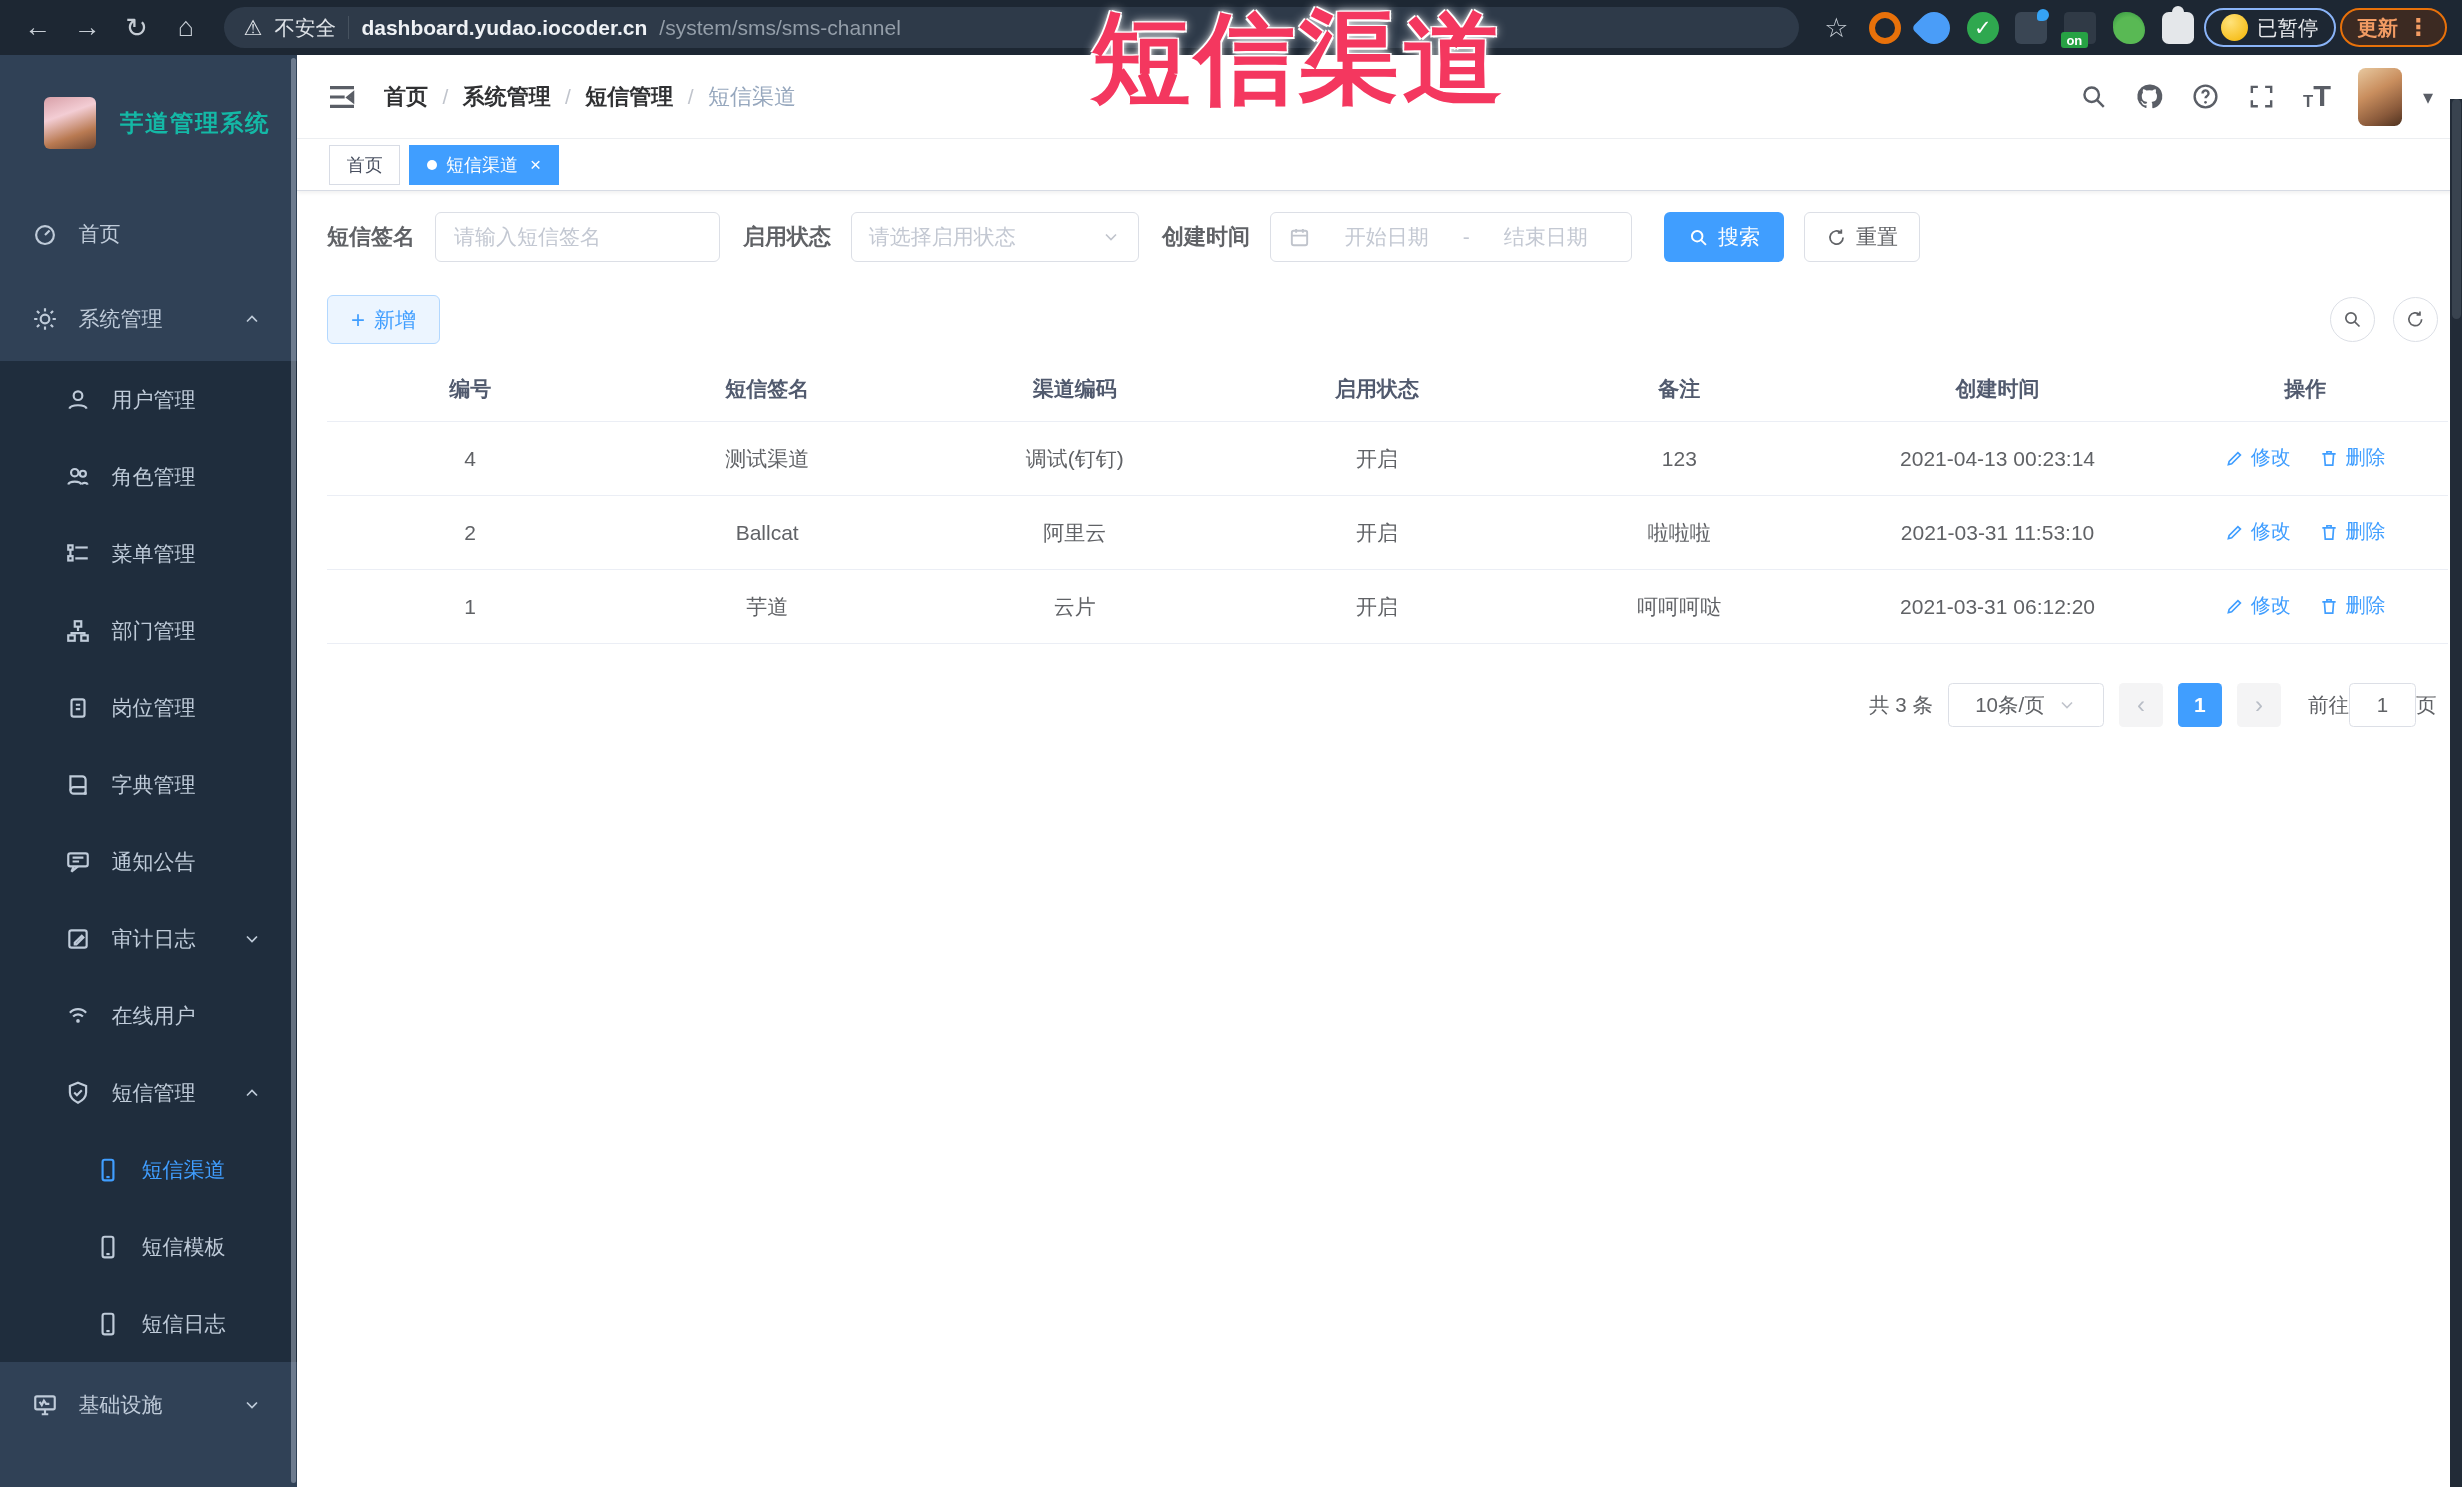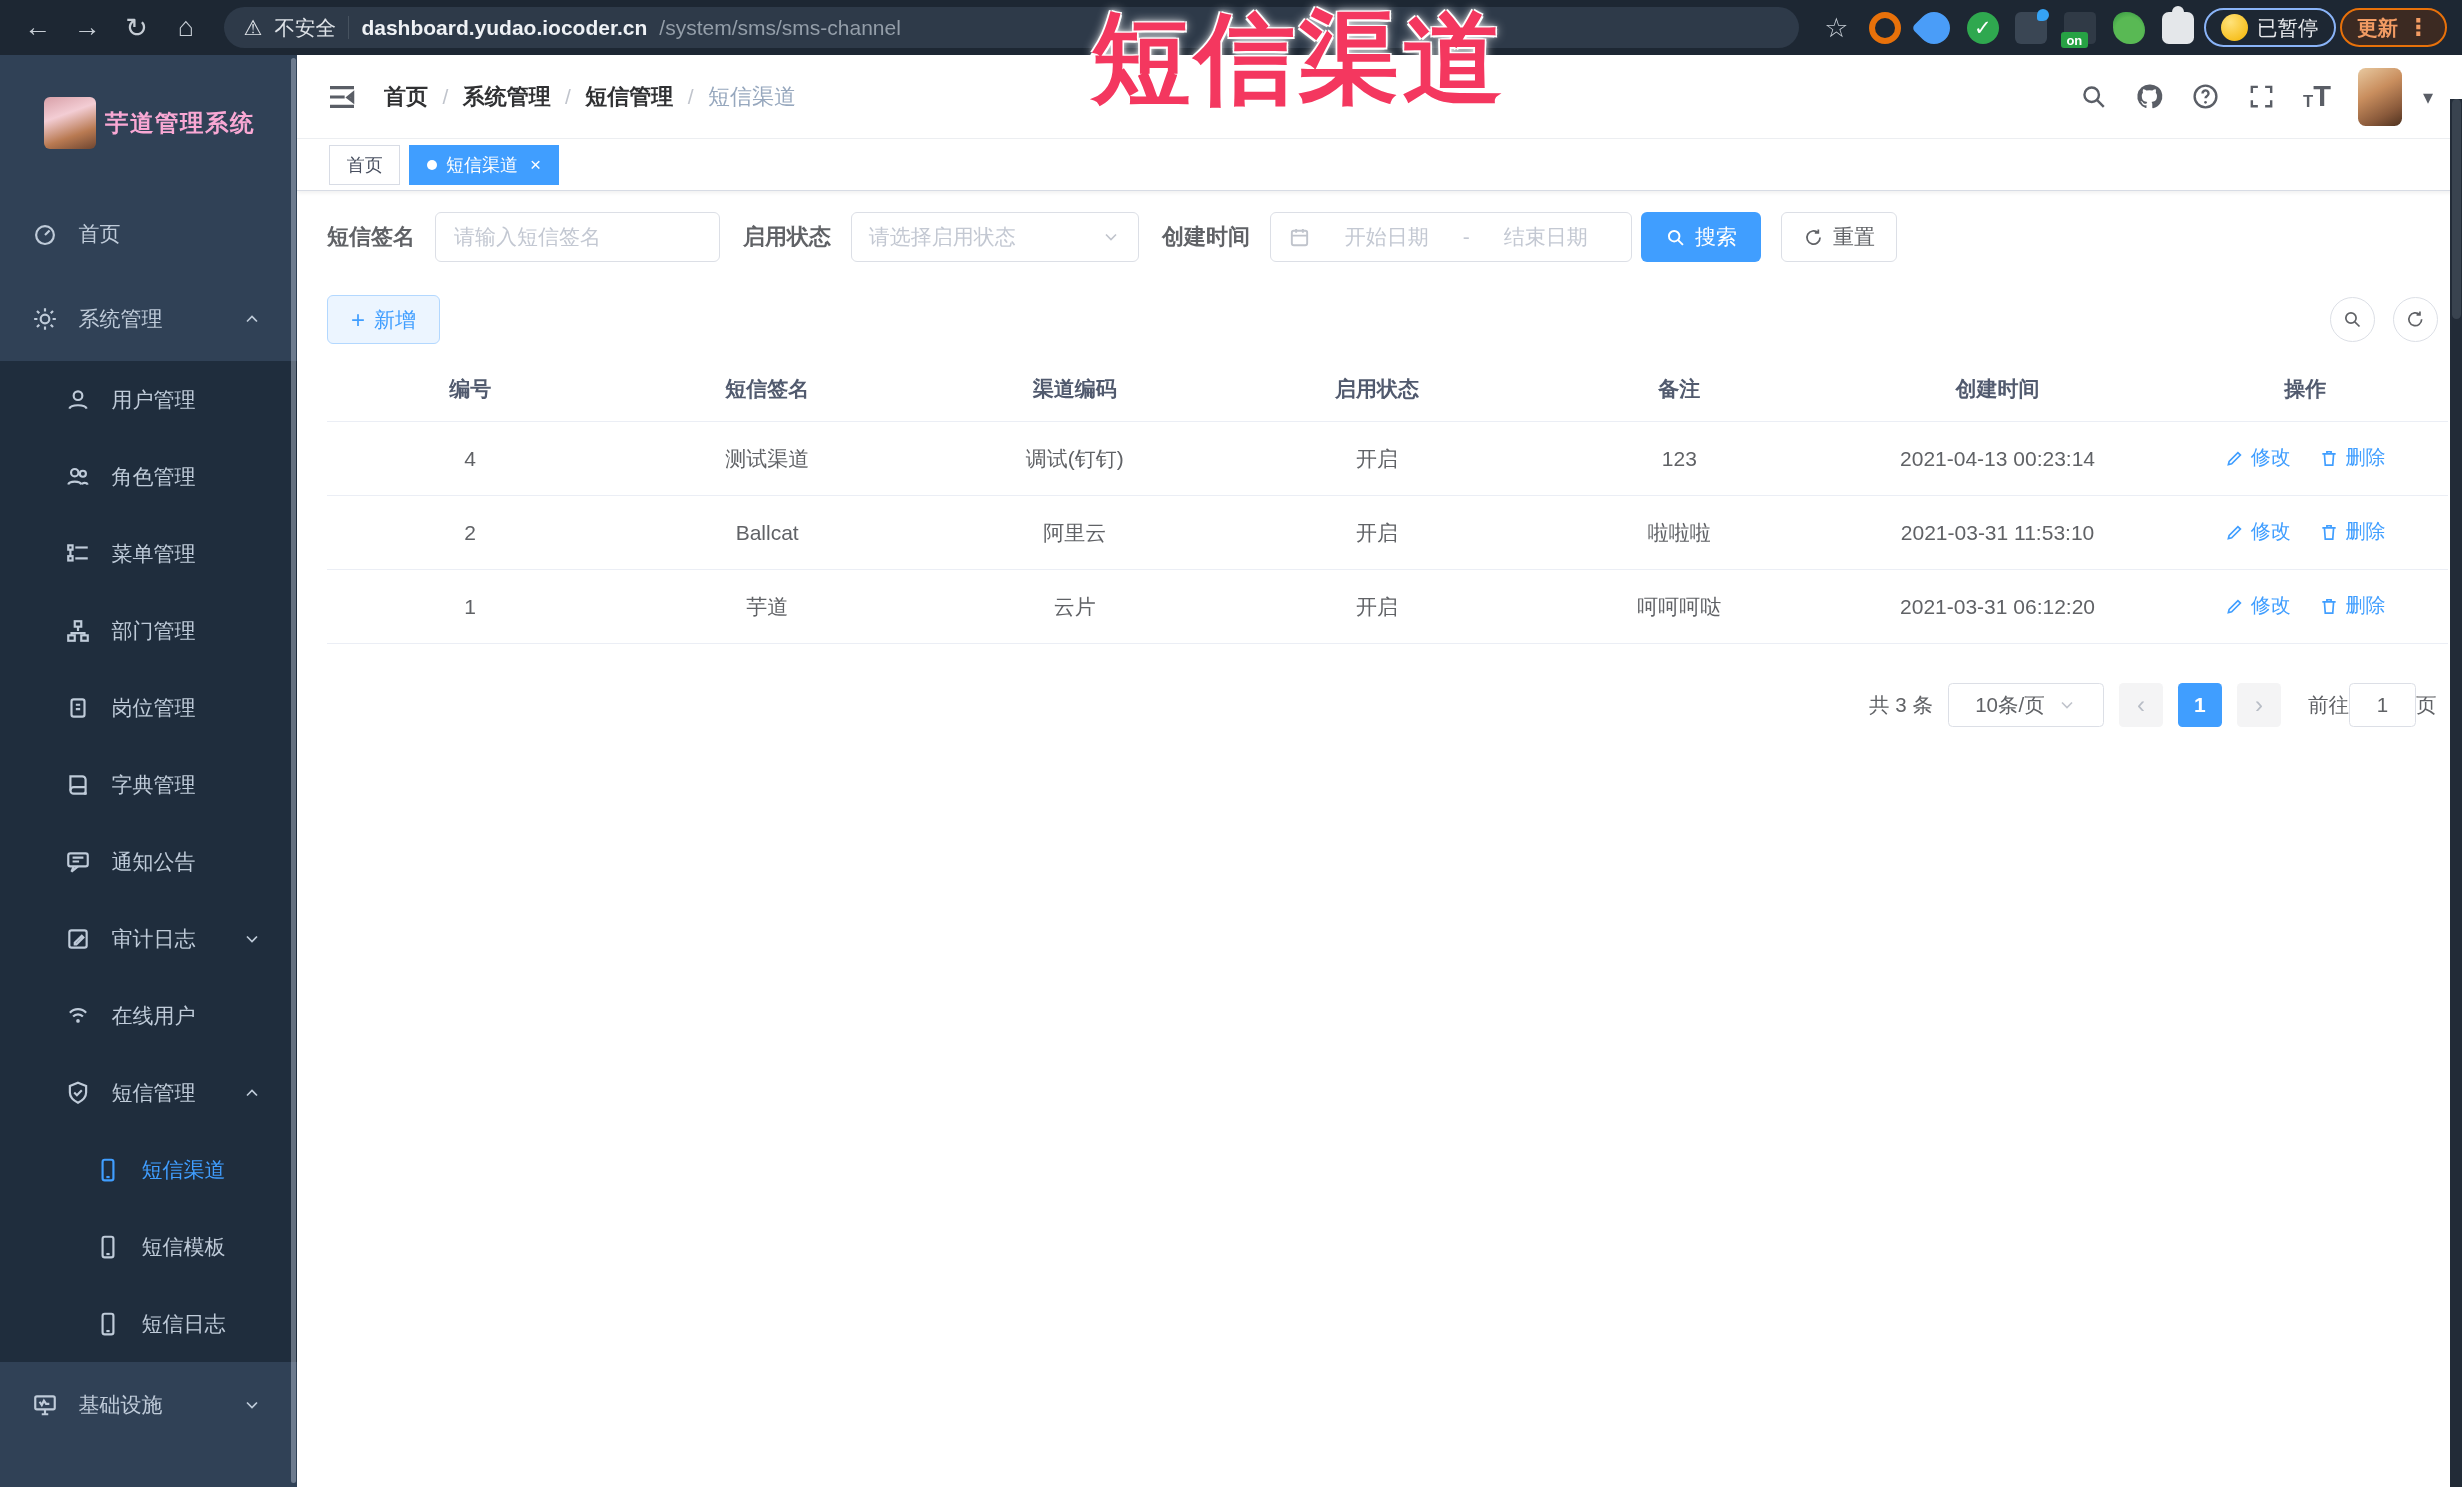--- a/index.html
+++ b/index.html
@@ -45,21 +45,21 @@
   
   .overlay-title{position:absolute;left:1091px;top:1.5px;z-index:70;font-size:100px;line-height:1.12;
     font-weight:700;letter-spacing:3.8px;color:#f4375f;
     text-shadow:0 0 4.5px #fff,0 0 10.6px #fff,1.5px 1.5px 0 #fff,-1.5px -1.5px 0 #fff,1.5px -1.5px 0 #fff,-1.5px 1.5px 0 #fff;}
 
   
   .sidebar{position:absolute;top:55px;left:0;bottom:0;width:297px;background:#304156;z-index:30;overflow:hidden;}
   .logo-row{height:136px;display:flex;align-items:center;padding-left:44px;}
   .logo-img{width:52px;height:52px;border-radius:6px;flex:none;
     background:linear-gradient(160deg,#d8a0a8 0%,#f3cdd4 35%,#b97a52 70%,#6e4530 100%);}
-  .logo-title{margin-left:9px;color:#f9a8d4;font-size:23.5px;font-weight:700;letter-spacing:1.5px;}
+  .logo-title{margin-left:24px;color:#14b8a6;font-size:23.5px;font-weight:700;letter-spacing:1.5px;}
   .side-item{display:flex;align-items:center;color:#bfcbd9;font-size:21px;cursor:pointer;}
   .lvl1{height:85px;padding:0 35px 0 32px;}
   .lvl2{height:77px;padding:0 35px 0 65px;}
   .lvl3{height:77px;padding:0 35px 0 95px;}
   .side-item svg{width:26px;height:26px;flex:none;}
   .slabel{margin-left:20.5px;white-space:nowrap;}
   .chev{margin-left:auto;}
   .chev svg{width:20px;height:20px;}
   .submenu{background:#1f2d3d;}
   .side-item.active{color:#409EFF;}
@@ -107,21 +107,21 @@
   .sel-chev{color:#c0c4cc;}
   .sel-chev svg{width:20px;height:20px;}
   .fdate{width:362px;margin-left:20px;padding:0 16.7px;gap:7.6px;cursor:pointer;}
   .cal-ic{color:#c0c4cc;}
   .cal-ic svg{width:23px;height:23px;}
   .fdate .dp{flex:1;text-align:center;}
   .date-sep{color:#c3c8d2;font-size:21px;}
   .btn{height:50px;border-radius:6px;font-size:21px;display:flex;align-items:center;gap:9px;
     cursor:pointer;border:0.8px solid transparent;white-space:nowrap;}
   .btn svg{width:21px;height:21px;}
-  .btn-search{margin-left:9px;padding:0 23px;background:#409EFF;color:#fff;}
+  .btn-search{margin-left:32px;padding:0 23px;background:#409EFF;color:#fff;}
   .btn-reset{margin-left:20px;padding:0 21px;background:#fff;border-color:#dcdfe6;color:#606266;}
   .toolbar{display:flex;align-items:center;margin-bottom:13.6px;}
   .btn-add{padding:0 23px;height:49px;background:#ecf5ff;border-color:#b3d8ff;color:#409EFF;}
   .btn-add .plus{font-size:24px;line-height:1;}
   .tool-right{margin-left:auto;display:flex;gap:18px;padding-right:10.6px;}
   .circle-btn{width:45px;height:45px;border-radius:50%;border:0.8px solid #dcdfe6;background:#fff;
     display:flex;align-items:center;justify-content:center;color:#606266;cursor:pointer;}
   .circle-btn svg{width:20.5px;height:20.5px;}
 
   table{width:100%;border-collapse:collapse;table-layout:fixed;}

